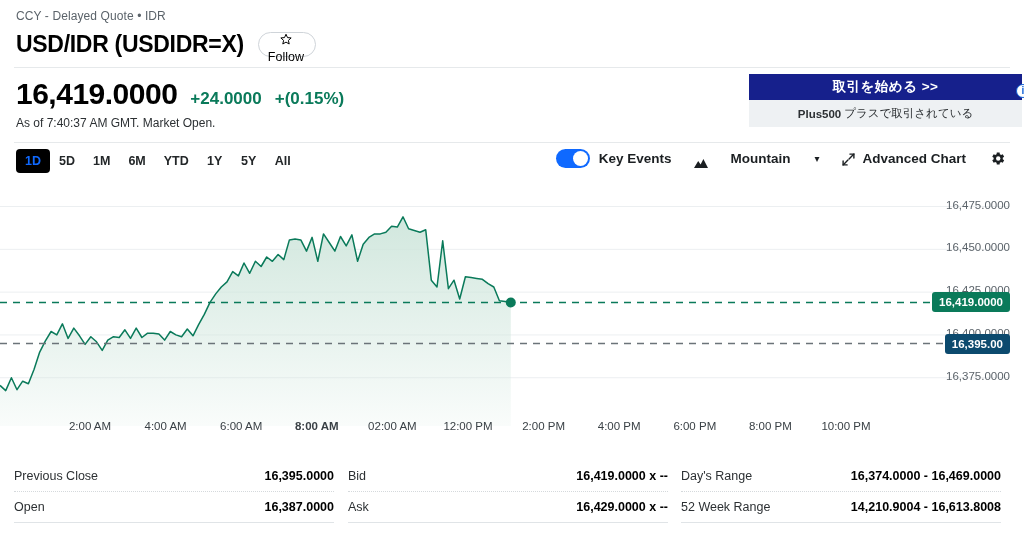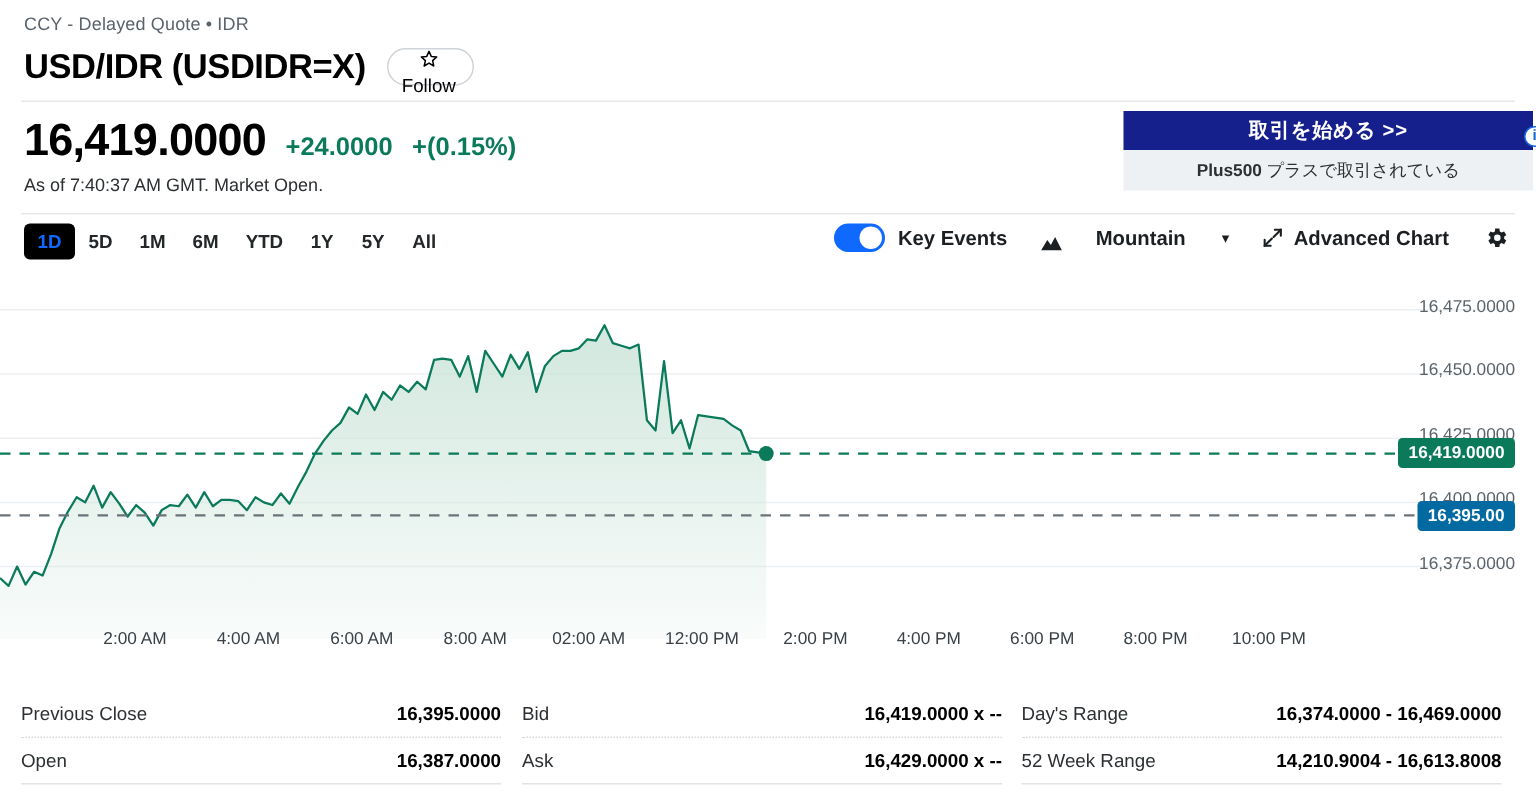--- a/index.html
+++ b/index.html
@@ -127,21 +127,21 @@
     position: absolute; right: 14px; font-size: 11.5px; color: #5b636a;
     text-align: right; white-space: nowrap;
   }
   .price-badge {
     position: absolute; right: 14px; height: 20px; padding: 0 7px;
     display: flex; align-items: center; justify-content: center;
     font-size: 11.5px; font-weight: bold; color: #fff; border-radius: 3px;
     white-space: nowrap;
   }
   .badge-cur  { background: #0a7a5a; }
-  .badge-prev { background: #0369a1; }
+  .badge-prev { background: #0c4a6e; }
 
   .xlabels {
     position: absolute; left: 0; top: 420px; width: 1024px; height: 20px;
   }
   .xlabel {
     position: absolute; font-size: 11.5px; color: #3a4146;
     transform: translateX(-50%); white-space: nowrap;
   }
 
   
@@ -278,21 +278,21 @@
         <div class="ylabel" style="top: 191.744px;">16,375.0000</div>
         <div class="price-badge badge-cur" style="top: 114.416px;">16,419.0000</div>
         <div class="price-badge badge-prev" style="top: 155.504px;">16,395.00</div>
       </div>
   </div>
 
   <div class="xlabels" id="x-axis">
       <div class="xlabel" style="left: 90px;">2:00 AM</div>
       <div class="xlabel" style="left: 165.6px;">4:00 AM</div>
       <div class="xlabel" style="left: 241.2px;">6:00 AM</div>
-      <div class="xlabel" style="left: 316.8px;">8:00 AM</div>
+      <div class="xlabel" style="left: 316.8px; font-weight: bold;">8:00 AM</div>
       <div class="xlabel" style="left: 392.4px;">02:00 AM</div>
       <div class="xlabel" style="left: 468px;">12:00 PM</div>
       <div class="xlabel" style="left: 543.6px;">2:00 PM</div>
       <div class="xlabel" style="left: 619.2px;">4:00 PM</div>
       <div class="xlabel" style="left: 694.8px;">6:00 PM</div>
       <div class="xlabel" style="left: 770.4px;">8:00 PM</div>
       <div class="xlabel" style="left: 846px;">10:00 PM</div>
     </div>
 
   <div class="stats" id="stats">

